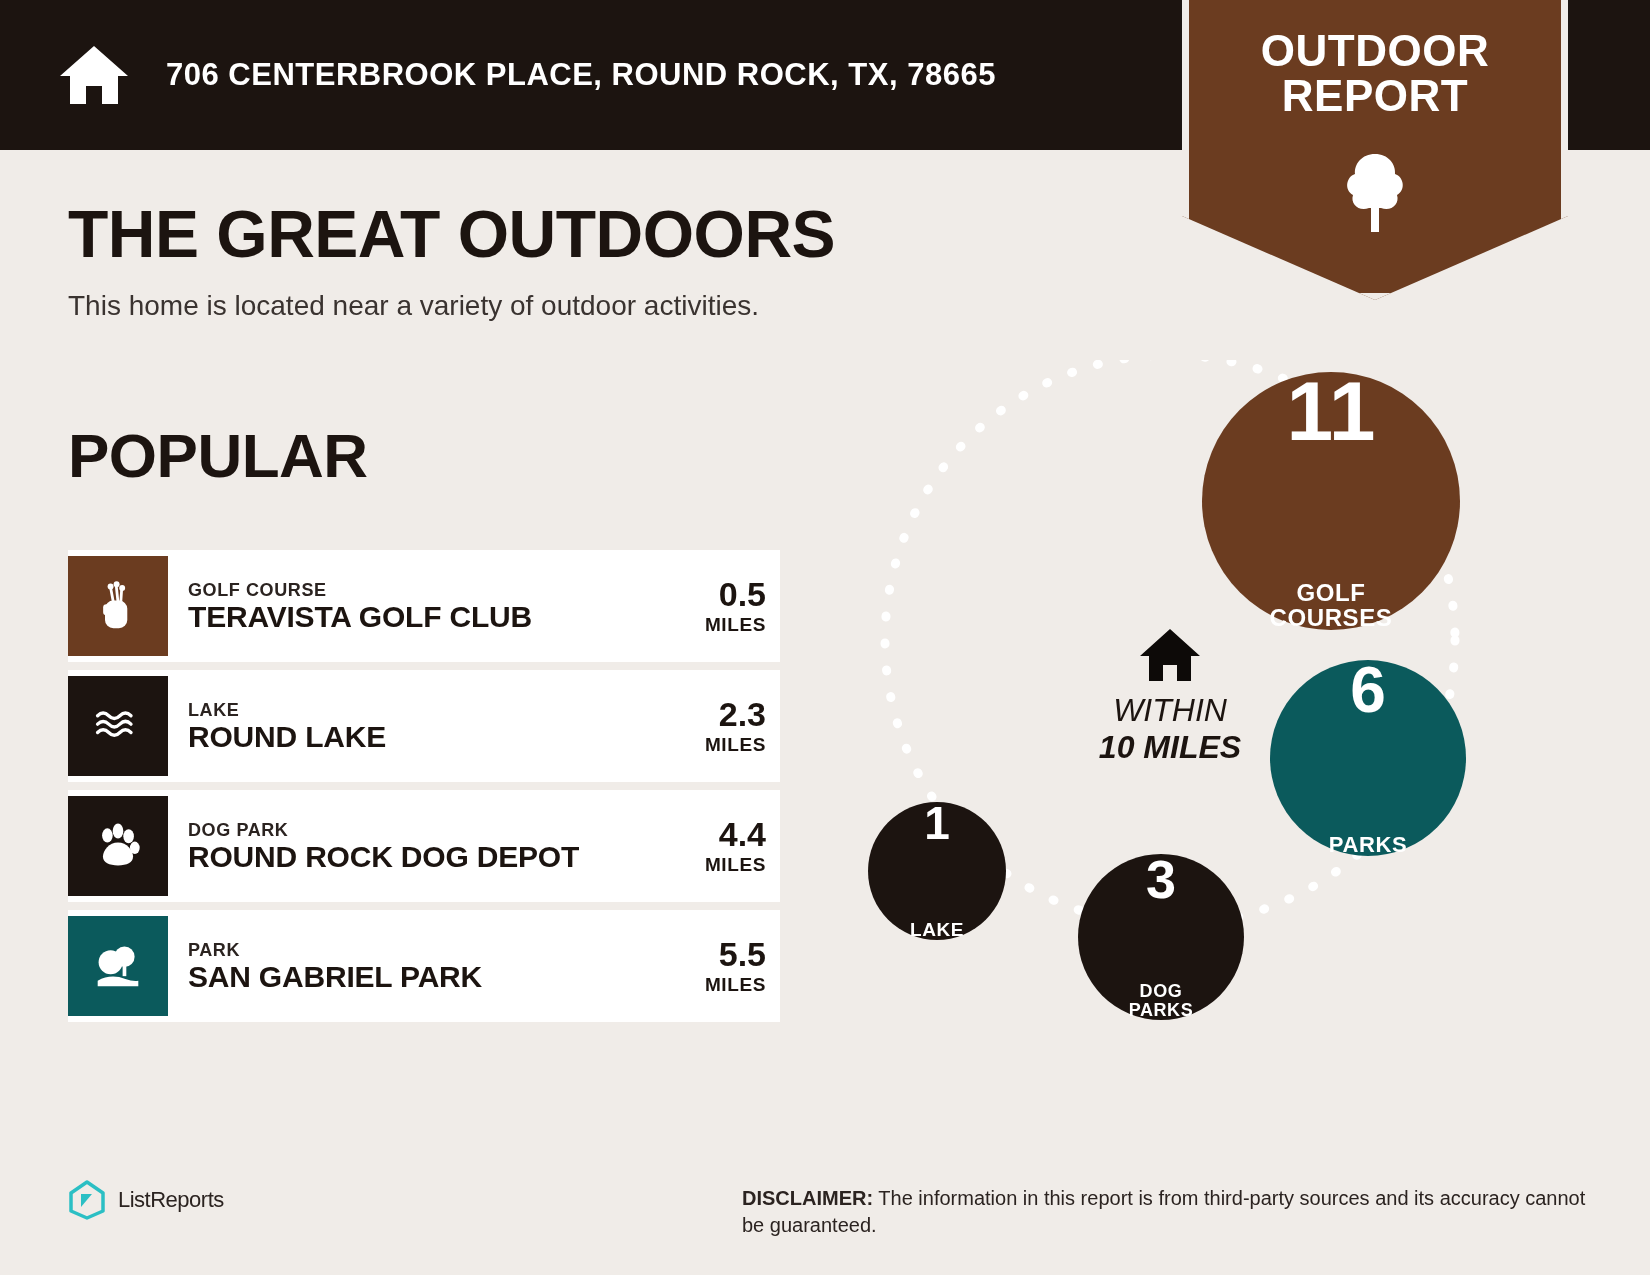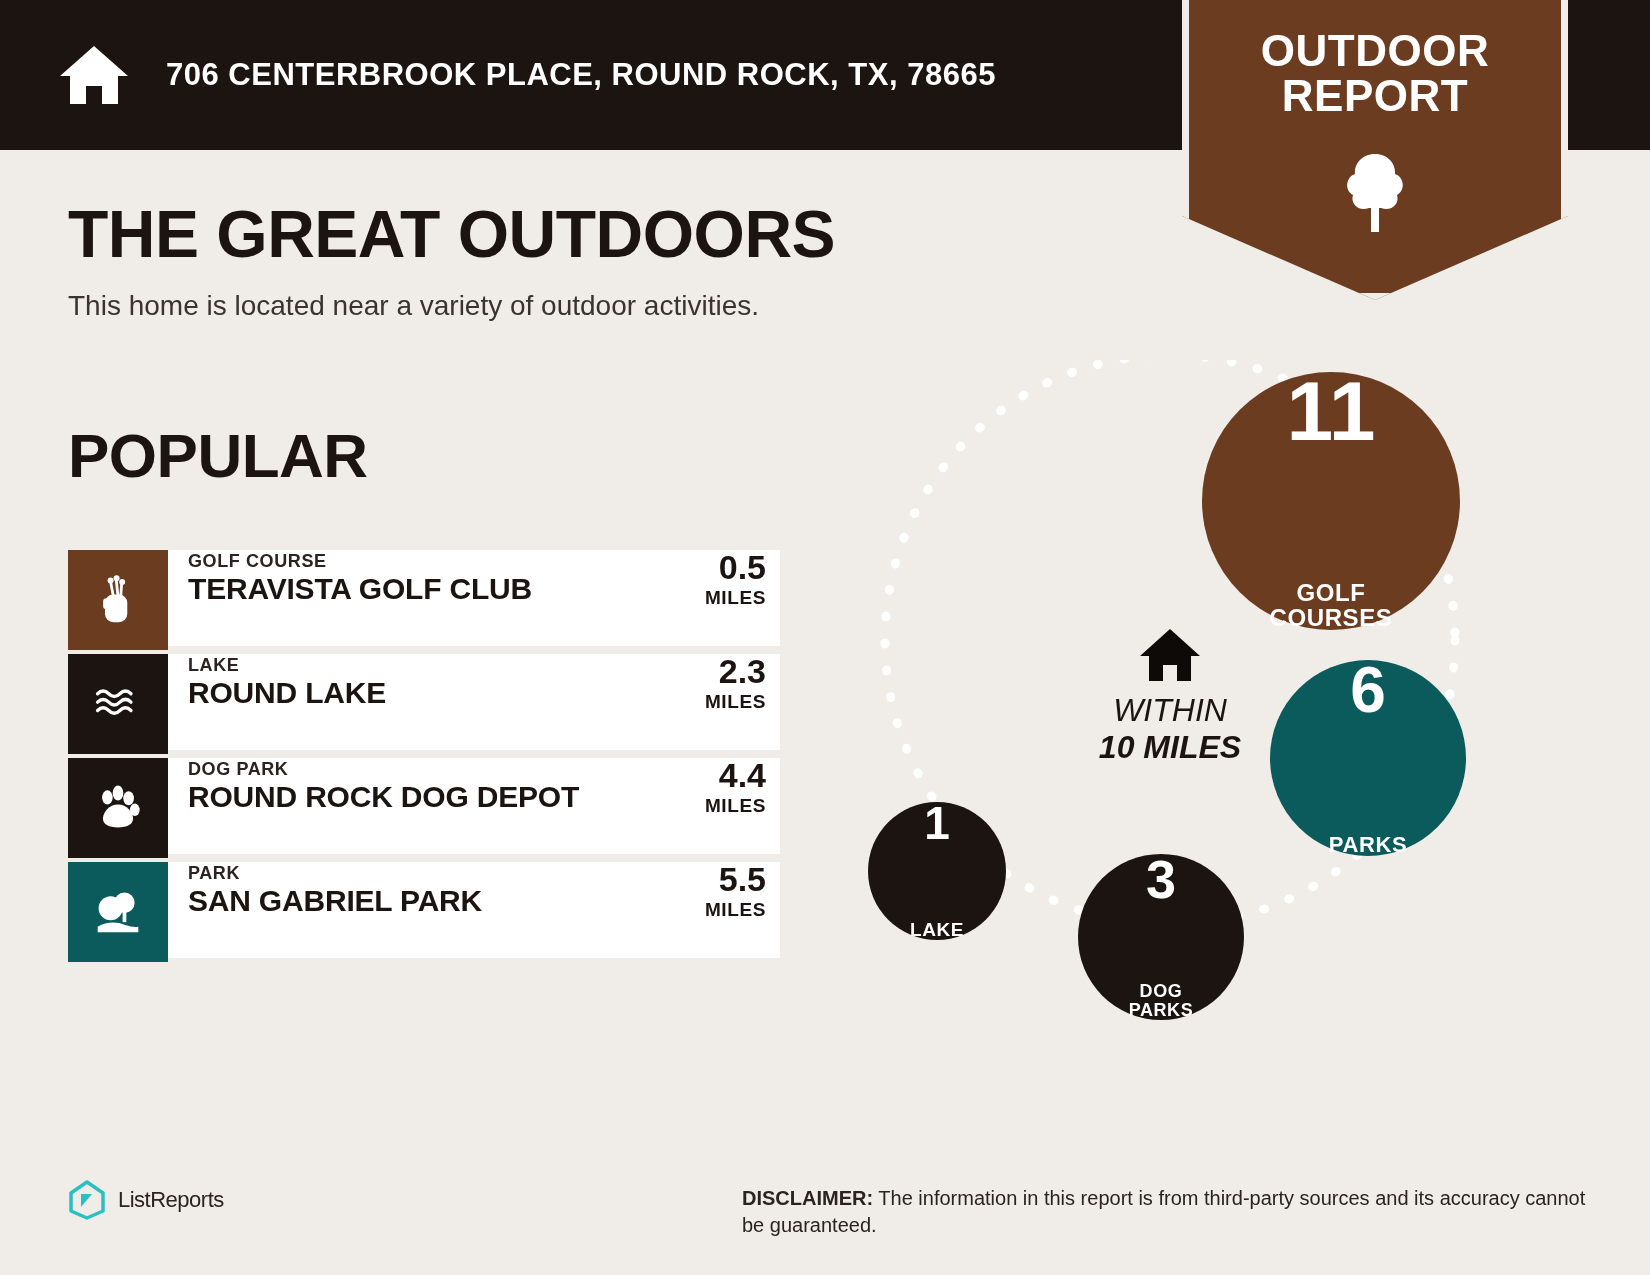--- a/index.html
+++ b/index.html
@@ -64,23 +64,23 @@
   .popular-title {
     position: absolute; top: 420px; left: 68px;
     font-size: 62px; font-weight: bold; color: #1c1410;
     letter-spacing: -0.5px;
   }
 
   
   .list { position: absolute; top: 550px; left: 68px; width: 712px; }
   .list-row {
     position: relative;
-    height: 96px;
+    height: 112px;
     margin-bottom: 8px;
-    display: flex; align-items: flex-start;
+    display: flex; align-items: center;
     background: #ffffff;
   }
   .row-icon {
     width: 100px; height: 100px;
     flex: 0 0 100px;
     display: flex; align-items: center; justify-content: center;
   }
   .row-icon svg { display: block; }
   .row-text {
     flex: 1 1 auto;

